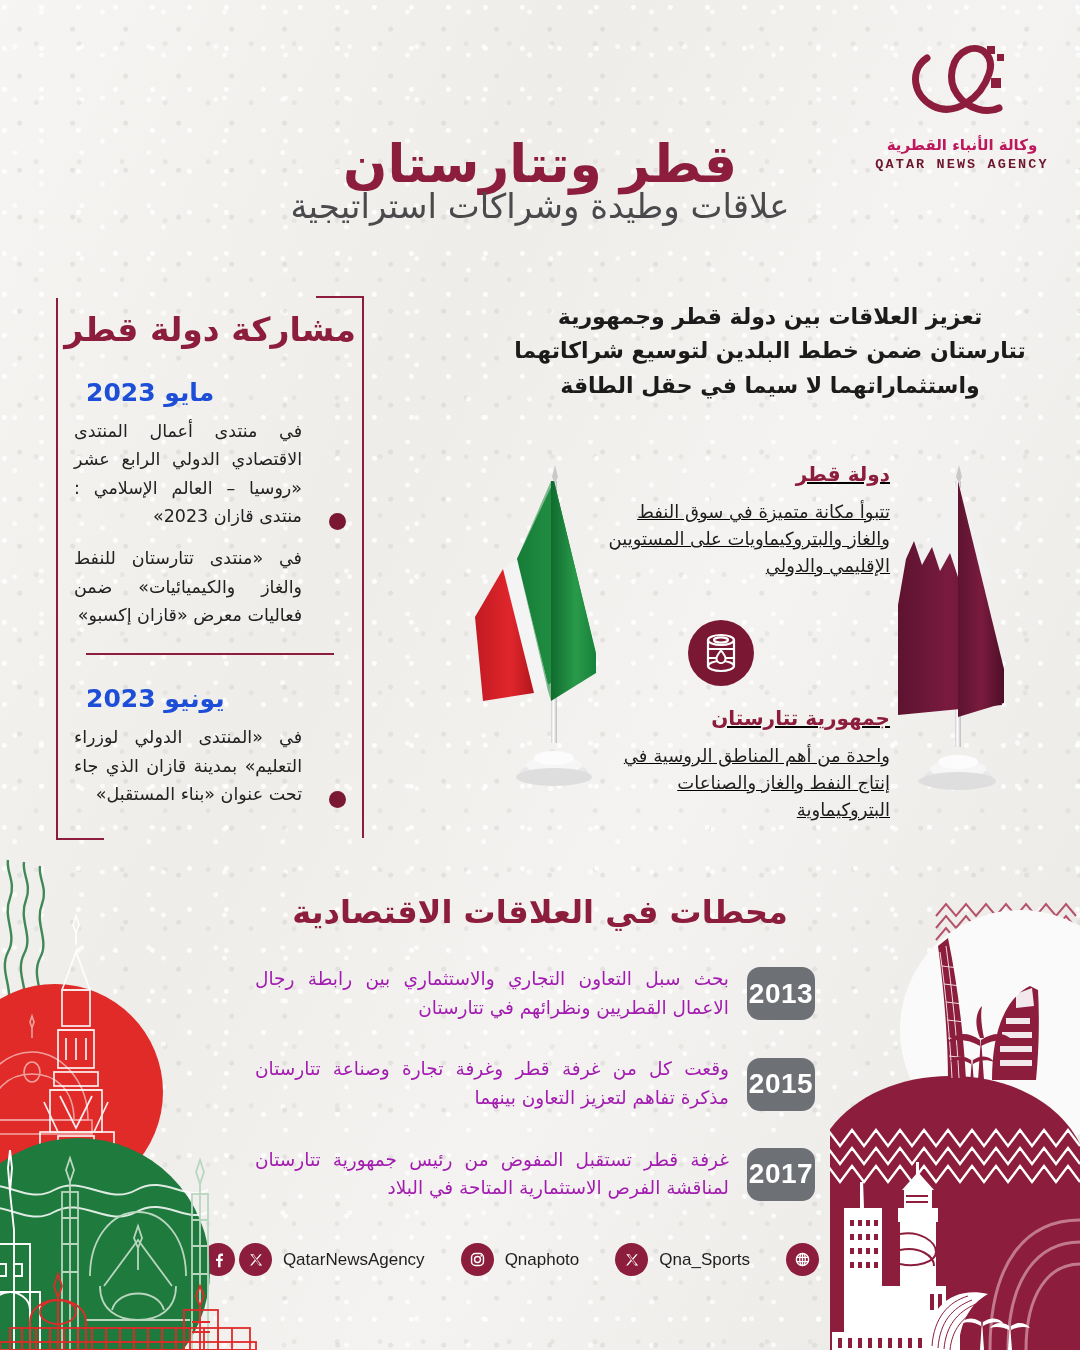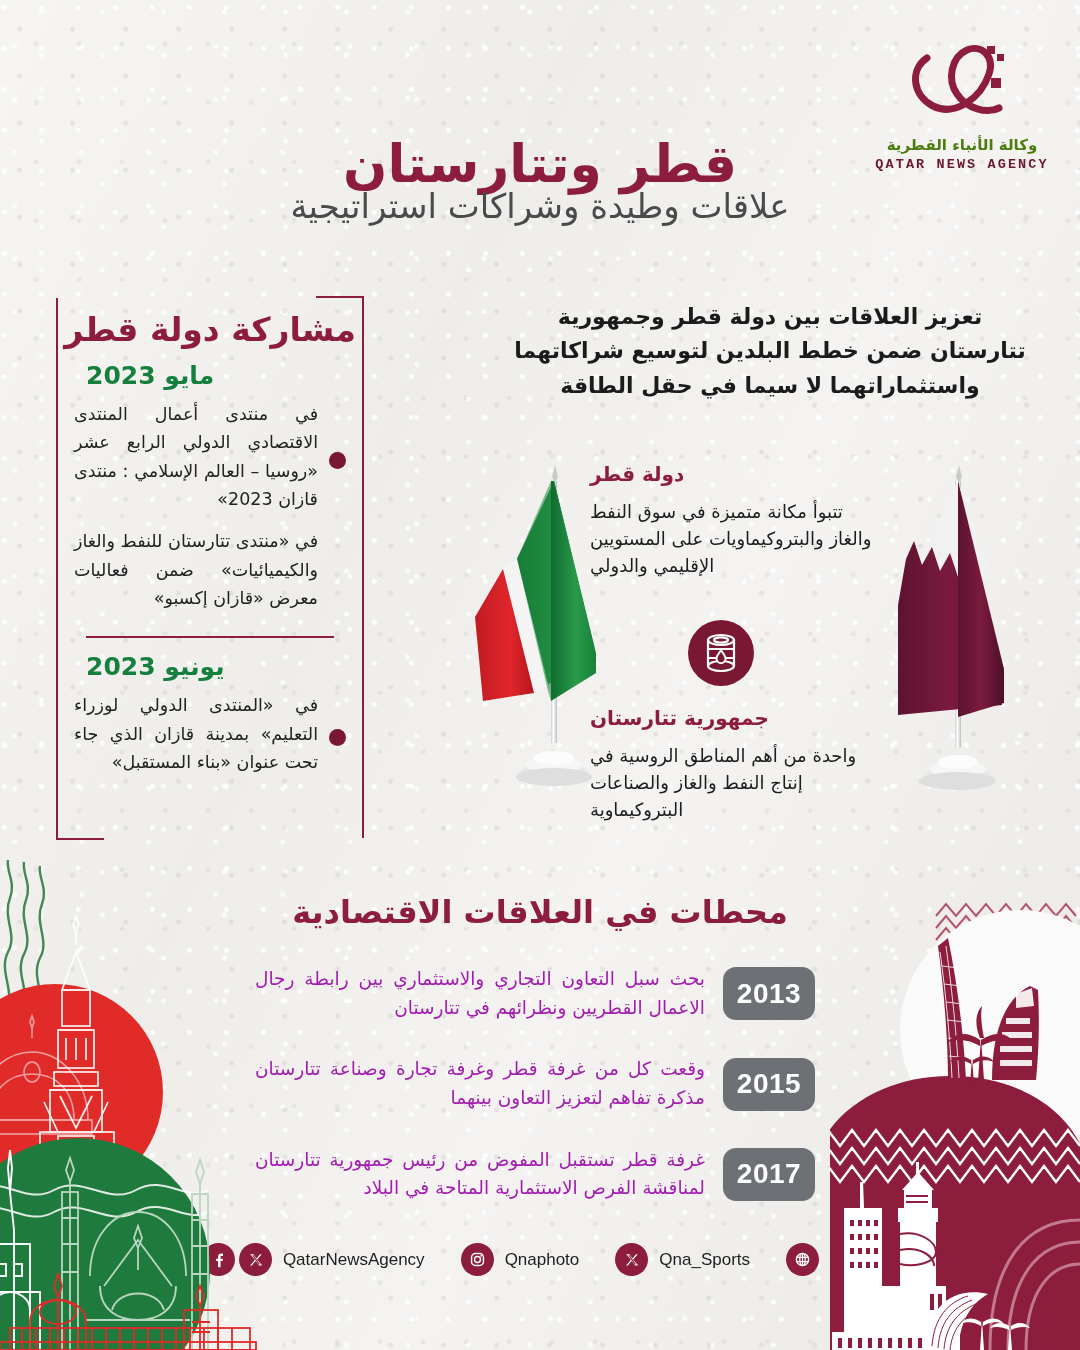--- a/index.html
+++ b/index.html
@@ -22,21 +22,21 @@
       radial-gradient(circle at 22% 88%, rgba(255,255,255,.7) 0 2px, transparent 3px),
       linear-gradient(115deg, #f6f5f3 0%, #eeedea 35%, #f4f3f1 60%, #e9e8e5 100%);
     background-size: 37px 41px, 53px 47px, 61px 43px, 43px 59px, 67px 53px, 100% 100%;
     opacity:1;
   }
   .stage{ position:absolute; inset:0; z-index:5; }
 
   
   .logo{ position:absolute; top:36px; right:28px; width:180px; text-align:center; }
   .logo-mark{ display:block; margin:0 auto; }
-  .logo-ar{ font-size:15px; font-weight:bold; color:#4d7c0f; letter-spacing:.5px; margin-top:4px; }
+  .logo-ar{ font-size:15px; font-weight:bold; color:#be185d; letter-spacing:.5px; margin-top:4px; }
   .logo-en{ font-size:13.5px; font-weight:bold; color:#6d1630; letter-spacing:2.1px;
             font-family:Liberation Mono, monospace; margin-top:3px; }
 
   .title{
     position:absolute; top:134px; left:0; right:0; text-align:center;
     font-size:52px; font-weight:bold; color:#8c1d3c; letter-spacing:-1px;
   }
   .subtitle{
     position:absolute; top:186px; left:0; right:0; text-align:center;
     font-size:34px; font-weight:normal; color:#4a4a4c;
@@ -51,56 +51,56 @@
   .panel:before, .panel:after{
     content:""; position:absolute; width:48px; height:2px; background:#8c1d3c;
   }
   .panel:before{ top:-2px; right:-2px; }
   .panel:after{ bottom:-2px; left:-2px; }
   .panel-title{
     text-align:center; font-size:33px; font-weight:bold; color:#8c1d3c;
     margin-top:12px; letter-spacing:-.5px;
   }
   .date-label{
-    text-align:left; font-size:25px; font-weight:bold; color:#15803d;
-    margin:12px 22px 10px 22px; direction:ltr;
-  }
-  .bullet-row{ display:flex; align-items:center; gap:11px; margin:0 10px 14px 10px; }
+    text-align:left; font-size:25px; font-weight:bold; color:#1d4ed8;
+    margin:29px 22px 10px 22px; direction:ltr;
+  }
+  .bullet-row{ display:flex; align-items:flex-end; gap:27px; margin:0 10px 14px 10px; }
   .dot{ flex:0 0 auto; width:17px; height:17px; border-radius:50%; background:#7a1733; margin-top:8px; }
   .bullet-text{ flex:1; font-size:17.5px; line-height:1.62; color:#222; text-align:justify; }
   .divider{ height:2px; background:#8c1d3c; margin:24px 22px 14px 22px; }
 
   
   .intro{
     position:absolute; top:300px; left:auto; right:50px; width:520px;
     text-align:center; font-size:22px; font-weight:bold; line-height:1.56; color:#1b1b1b;
   }
 
   
   .flag-wrap{ position:absolute; }
   .flag-tatar{ left:455px; top:455px; }
   .flag-qatar{ left:880px; top:455px; }
 
   
-  .blurb{ position:absolute; width:300px; text-align:left; }
+  .blurb{ position:absolute; width:300px; text-align:right;text-decoration:underline; }
   .blurb-qatar{ left:590px; top:462px; }
   .blurb-tatar{ left:590px; top:706px; }
   .blurb h3{ font-size:20px; font-weight:bold; color:#8c1d3c; margin-bottom:4px; }
   .blurb p{ font-size:18px; line-height:1.5; color:#1d1d1d;margin-top:12px; }
   .barrel-badge{ position:absolute; left:688px; top:620px; }
 
   
   .tl-title{
     position:absolute; top:893px; left:0; right:0; text-align:center;
     font-size:32px; font-weight:bold; color:#8c1d3c;
   }
   .timeline{ position:absolute; top:965px; left:255px; width:560px; }
   .tl-row{ display:flex; align-items:center; gap:18px; margin-bottom:33px; }
   .tl-year{
-    flex:0 0 auto; width:92px; height:53px; border-radius:13px; background:#6d7075;
+    flex:0 0 auto; width:68px; height:53px; border-radius:13px; background:#6d7075;
     color:#fff; font-size:28px; font-weight:bold; display:flex; align-items:center;
     justify-content:center; font-family:"Liberation Sans", sans-serif; letter-spacing:.5px;
   }
   .tl-text{ flex:1; font-size:18.5px; line-height:1.55; color:#a21caf; text-align:justify; }
 
   
   .social{
     position:absolute; top:1243px; left:0; right:0;
     display:flex; justify-content:center; align-items:center; gap:12px;
     direction:ltr;

